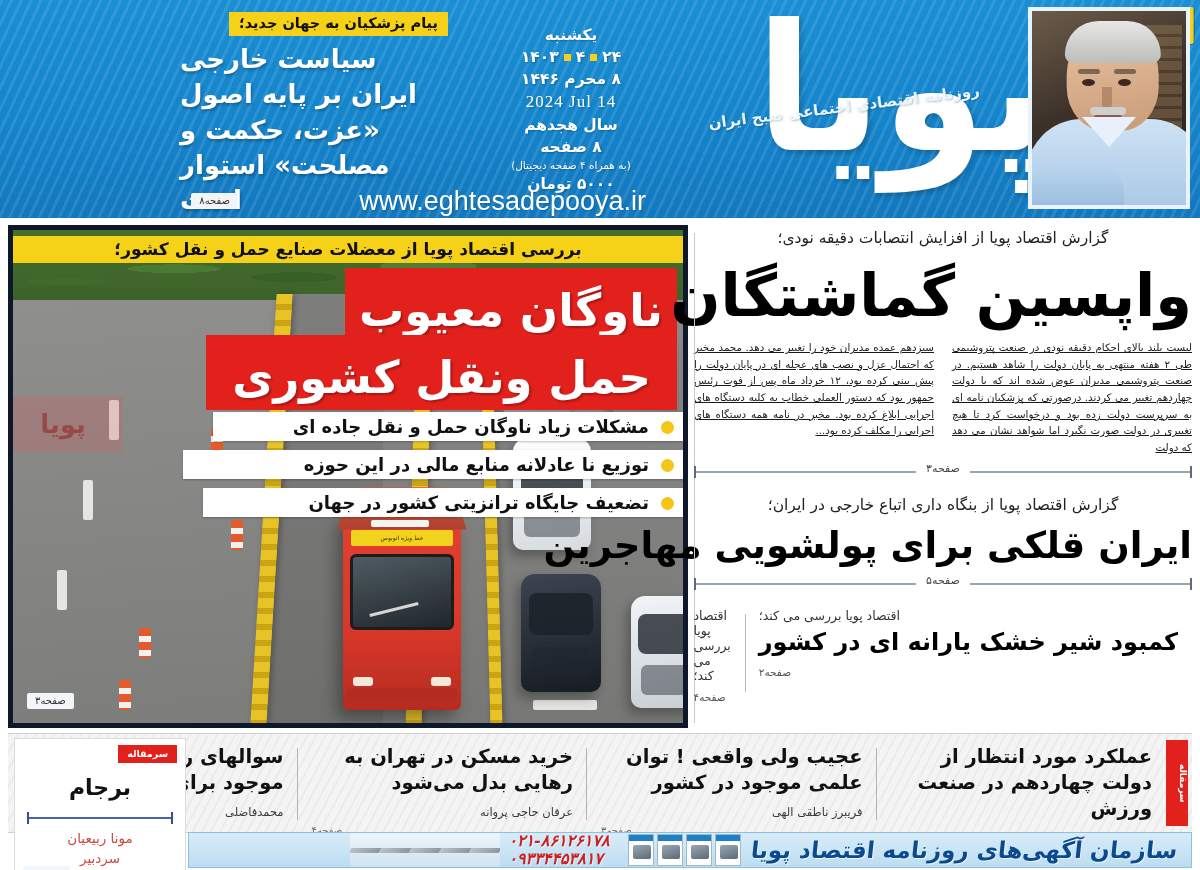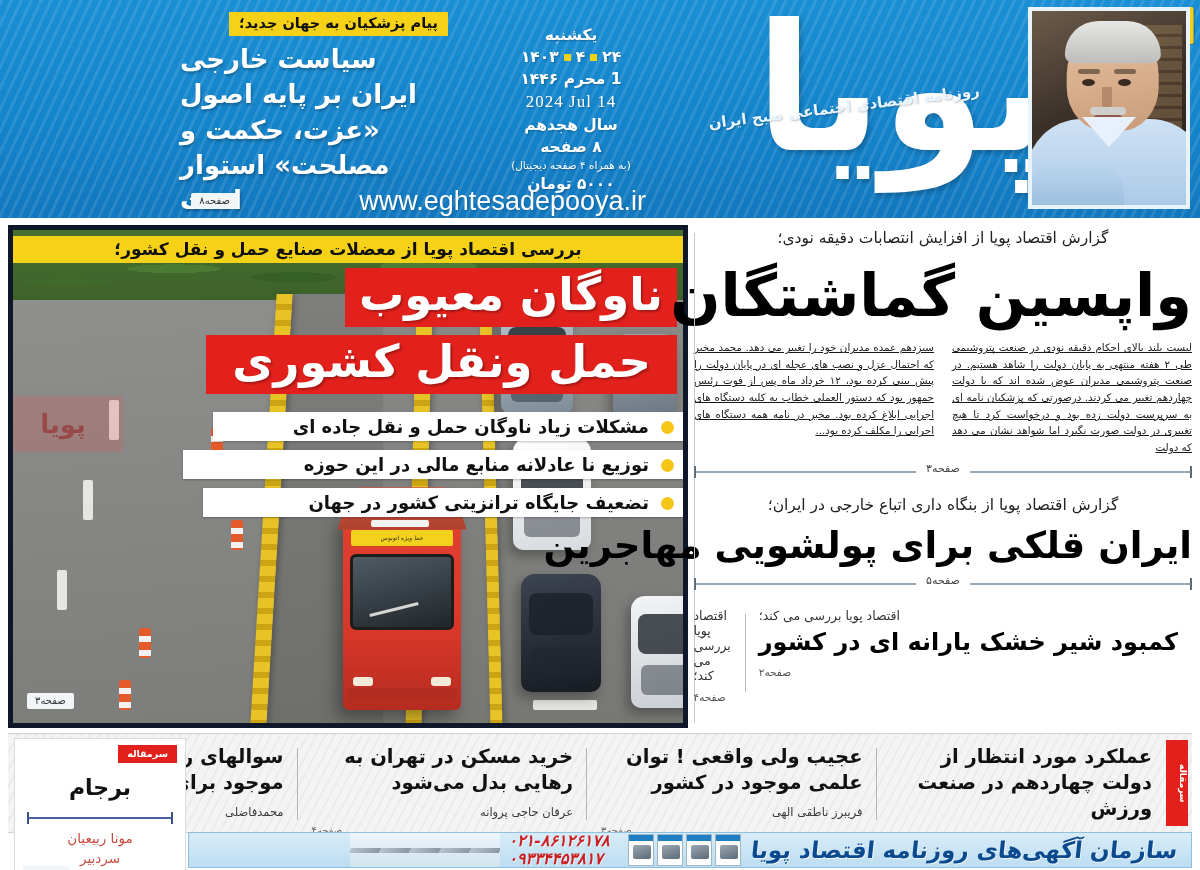--- a/index.html
+++ b/index.html
@@ -264,21 +264,21 @@
     position: absolute; left: 14%; bottom: 12%; width: 72%; height: 26%;
     background: rgba(30,38,46,0.45); border-radius: 6px;
   }
   .kicker-strip {
     position: absolute; right: 0; top: 6px; width: 100%; height: 27px;
     background: #f5d117; color: #111; font-weight: bold; font-size: 17px;
     line-height: 27px; text-align: center; white-space: nowrap; overflow: hidden;
   }
   .red-head {
     position: absolute; right: 6px; color: #ffffff; font-weight: bold;
-    background: #e2211c; padding: 4px 14px 10px 14px;
+    background: #e2211c; padding: 20px 14px 10px 14px;
     font-size: 45px; line-height: 1.0; white-space: nowrap;
     text-shadow: 2px 2px 2px rgba(0,0,0,0.25);
   }
   .red-head.l1 { top: 38px; }
   .red-head.l2 { top: 105px; padding-right: 26px; padding-left: 26px; }
   .bullet-row {
     position: absolute; right: 0; height: 29px; background: #ffffff;
     color: #111; font-weight: bold; font-size: 18px; line-height: 29px;
     padding-right: 34px; padding-left: 10px; white-space: nowrap;
     box-shadow: 0 1px 2px rgba(0,0,0,0.25); overflow: hidden;
@@ -461,21 +461,21 @@
     <div class="logo-wrap">
       <div class="logo-word">پویا</div>
       <div class="logo-sub">روزنامه اقتصادی اجتماعی صبح ایران</div>
     </div>
 
     <div class="dateblock">
       <div>یکشنبه</div>
       <div>
         <span>۲۴</span><span class="dsep"></span><span>۴</span><span class="dsep"></span><span>۱۴۰۳</span>
       </div>
-      <div>1 محرم ۱۴۴۶</div>
+      <div>۸ محرم ۱۴۴۶</div>
       <div class="greg">2024  Jul  14</div>
       <div>سال هجدهم</div>
       <div>۸ صفحه</div>
       <div class="tiny">(به همراه ۴ صفحه دیجیتال)</div>
       <div>۵۰۰۰ تومان</div>
     </div>
 
     <div class="site-url">www.eghtesadepooya.ir</div>
 
     <div class="lead-kicker">پیام پزشکیان به جهان جدید؛</div>

